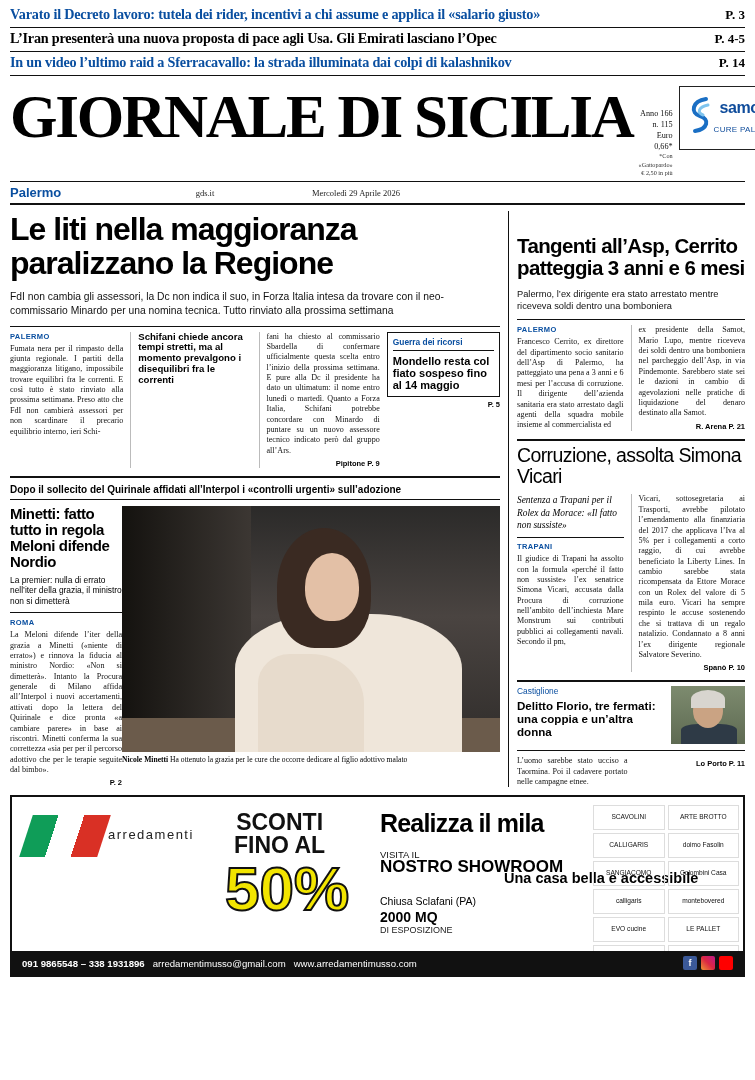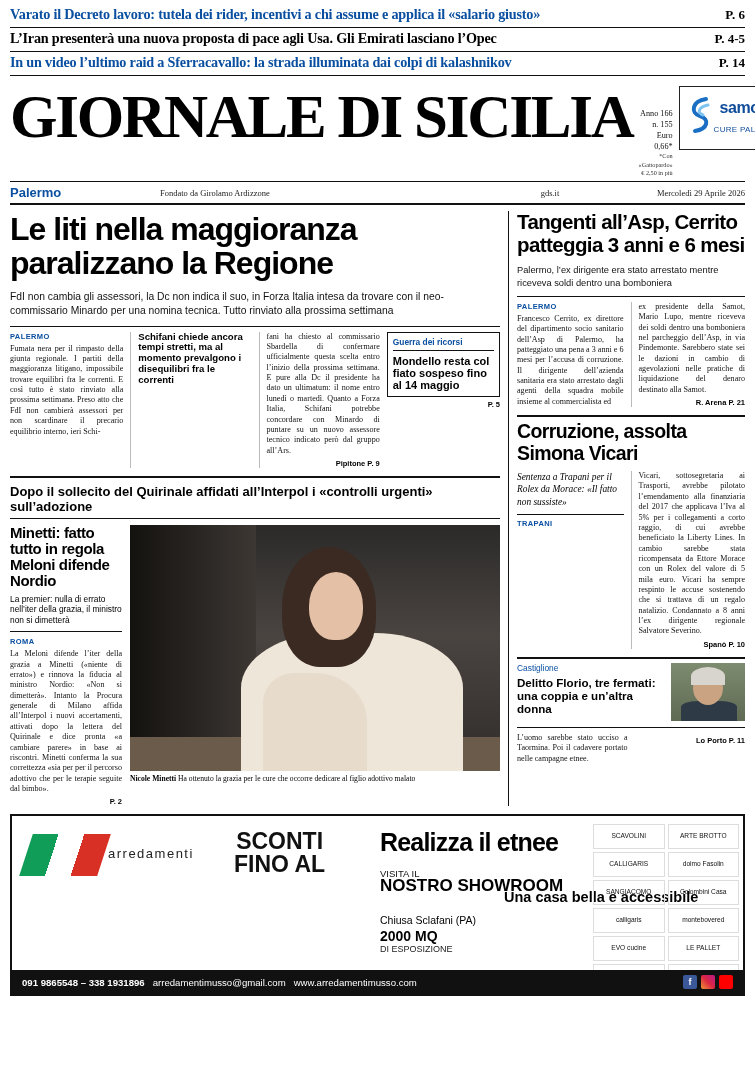--- a/index.html
+++ b/index.html
@@ -140,20 +140,21 @@
     flex: 0 0 150px;
     text-align: right;
     color: #222;
     font-size: 8.5px;
   }
   
   .body-grid {
     display: flex;
     margin: 0 10px;
     padding-top: 6px;
+    align-items: flex-end;
   }
   .col-left {
     flex: 0 0 490px;
     padding-right: 8px;
     border-right: 1px solid #111;
   }
   .col-right {
     flex: 1 1 auto;
     padding-left: 8px;
   }
@@ -238,29 +239,28 @@
     border-top: 2px solid #111;
     margin: 8px 0 4px 0;
   }
   .rule-thin {
     border-top: 1px solid #111;
     margin: 6px 0 4px 0;
   }
   .strap {
     font-family: "Liberation Sans", sans-serif;
     font-weight: bold;
-    font-size: 13px;
+    font-size: 10px;
     padding: 2px 0 4px 0;
     border-bottom: 1px solid #111;
     margin-bottom: 6px;
   }
   
   .minetti {
     display: flex;
-    gap: 8px;
   }
   .minetti .text-col {
     flex: 0 0 112px;
   }
   .minetti .photo-col {
     flex: 1 1 auto;
   }
   .minetti-head {
     font-family: "Liberation Sans", sans-serif;
     font-weight: bold;
@@ -350,21 +350,21 @@
   }
   .r-cols {
     display: flex;
     gap: 7px;
     margin-top: 5px;
   }
   .r-cols .c { flex: 1 1 0; }
   .r-cols .c-sep { border-left: 1px solid #bbb; padding-left: 7px; }
   .r-head2 {
     font-family: "Liberation Sans", sans-serif;
-    font-weight: bold;
+    font-weight: normal;
     font-size: 19.5px;
     line-height: 1.1;
     letter-spacing: -0.6px;
     margin-bottom: 7px;
   }
   .r-italic {
     font-family: "Liberation Serif", serif;
     font-style: italic;
     font-size: 9.4px;
     line-height: 1.3;
@@ -558,54 +558,53 @@
   .yt { background: #ff0000; }
 </style>
 </head>
 <body>
 
 <div class="page">
 
   <div class="teasers">
     <div class="teaser teaser-1">
       <div class="teaser-text">Varato il Decreto lavoro: tutela dei rider, incentivi a chi assume e applica il «salario giusto»</div>
-      <div class="teaser-page">P. 6</div>
+      <div class="teaser-page">P. 3</div>
     </div>
     <div class="teaser teaser-2">
       <div class="teaser-text">L’Iran presenterà una nuova proposta di pace agli Usa. Gli Emirati lasciano l’Opec</div>
       <div class="teaser-page">P. 4-5</div>
     </div>
     <div class="teaser teaser-3">
       <div class="teaser-text">In un video l’ultimo raid a Sferracavallo: la strada illuminata dai colpi di kalashnikov</div>
       <div class="teaser-page">P. 14</div>
     </div>
   </div>
 
   <div class="masthead">
     <div class="masthead-title">GIORNALE DI SICILIA</div>
     <div class="masthead-info">
       <div>Anno 166</div>
-      <div>n. 155</div>
+      <div>n. 115</div>
       <div>Euro 0,66*</div>
       <div class="price-note">*Con «Gattopardo» € 2,50 in più</div>
     </div>
     <div class="adbox">
       <svg class="swirl" viewBox="0 0 30 42">
         <path d="M20 4 C6 6, 4 18, 14 21 C24 24, 22 34, 9 36" stroke="#1a6fc4" stroke-width="4" fill="none" stroke-linecap="round"></path>
         <path d="M22 10 C12 12, 11 18, 17 20" stroke="#7fc4ee" stroke-width="3" fill="none" stroke-linecap="round"></path>
       </svg>
       <div class="ad-brand">samo</div>
       <div class="ad-sub">CURE PALLIATIVE</div>
 
     </div>
   </div>
 
   <div class="infobar">
     <div class="city">Palermo</div>
-    <div class="founder">Fondato da Girolamo Ardizzone</div>
     <div class="site">gds.it</div>
     <div class="date">Mercoledì 29 Aprile 2026</div>
   </div>
 
   <div class="body-grid">
 
     <div class="col-left">
 
       <div class="lead-headline">Le liti nella maggioranza paralizzano la Regione</div>
       <div class="lead-sub">FdI non cambia gli assessori, la Dc non indica il suo, in Forza Italia intesa da trovare con il neo-commissario Minardo per una nomina tecnica. Tutto rinviato alla prossima settimana</div>
@@ -676,20 +675,21 @@
       </div>
 
       <div class="rule-strong"></div>
 
       <div class="r-head2">Corruzione, assolta Simona Vicari</div>
       <div class="r-cols">
         <div class="c">
           <div class="r-italic">Sentenza a Trapani per il Rolex da Morace: «Il fatto non sussiste»</div>
           <div class="rule-thin"></div>
           <div class="kicker">TRAPANI</div>
+          <div class="body-text">Il giudice di Trapani ha assolto con la formula «perché il fatto non sussiste» l’ex senatrice Simona Vicari, accusata dalla Procura di corruzione nell’ambito dell’inchiesta Mare Monstrum sui contributi pubblici ai collegamenti navali. Secondo il pm,</div>
         </div>
         <div class="c c-sep">
           <div class="body-text">Vicari, sottosegretaria ai Trasporti, avrebbe pilotato l’emendamento alla finanziaria del 2017 che applicava l’Iva al 5% per i collegamenti a corto raggio, di cui avrebbe beneficiato la Liberty Lines. In cambio sarebbe stata ricompensata da Ettore Morace con un Rolex del valore di 5 mila euro. Vicari ha sempre respinto le accuse sostenendo che si trattava di un regalo natalizio. Condannato a 8 anni l’ex dirigente regionale Salvatore Severino.</div>
           <div class="byline">Spanò  P. 10</div>
         </div>
       </div>
 
       <div class="rule-strong"></div>
 
       <div class="castig-wrap">
@@ -718,22 +718,23 @@
   <div class="advert">
     <div class="left-art">
       <div class="flag"></div>
       <div class="arredamenti">arredamenti</div>
     </div>
 
     <div class="sconti">
       <div>SCONTI</div>
       <div>FINO AL</div>
     </div>
-
-    <div class="realizza">Realizza il etnee</div>
+    <div class="pct">50%</div>
+
+    <div class="realizza">Realizza il mila</div>
     <div class="visita">VISITA IL</div>
     <div class="nostro">NOSTRO SHOWROOM</div>
     <div class="chiusa">Chiusa Sclafani (PA)</div>
     <div class="mq">2000 MQ</div>
     <div class="esposizione">DI ESPOSIZIONE</div>
     <div class="casa">Una casa bella e accessibile</div>
 
     <div class="brand-grid">
       <div class="brand-cell">SCAVOLINI</div>
       <div class="brand-cell">ARTE BROTTO</div>

